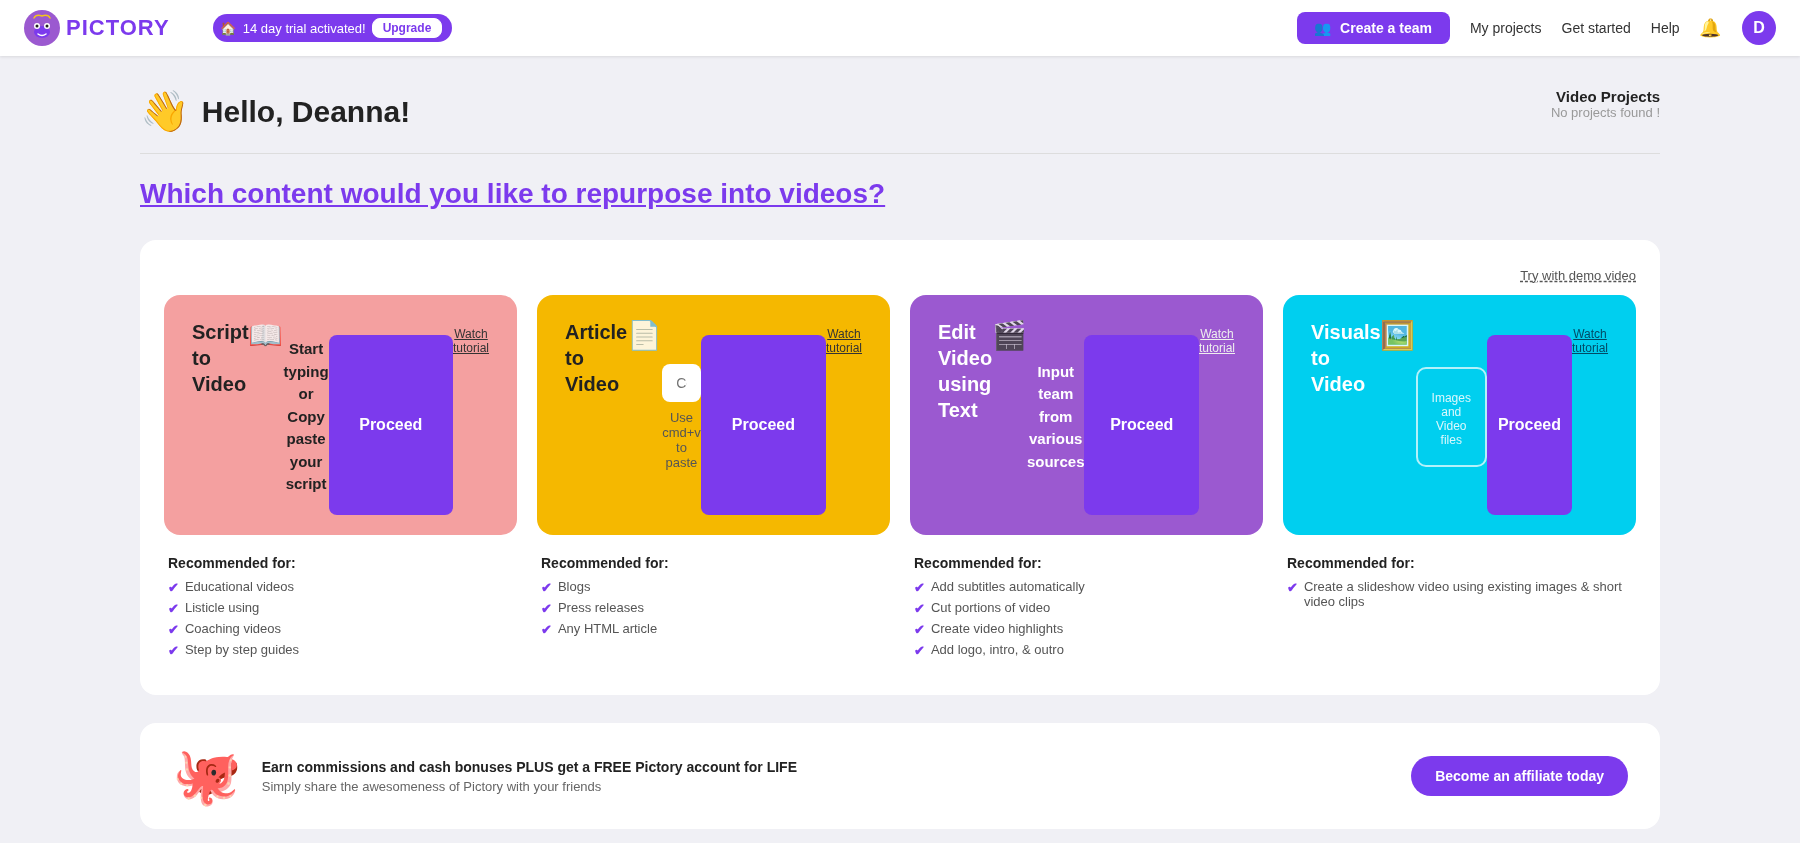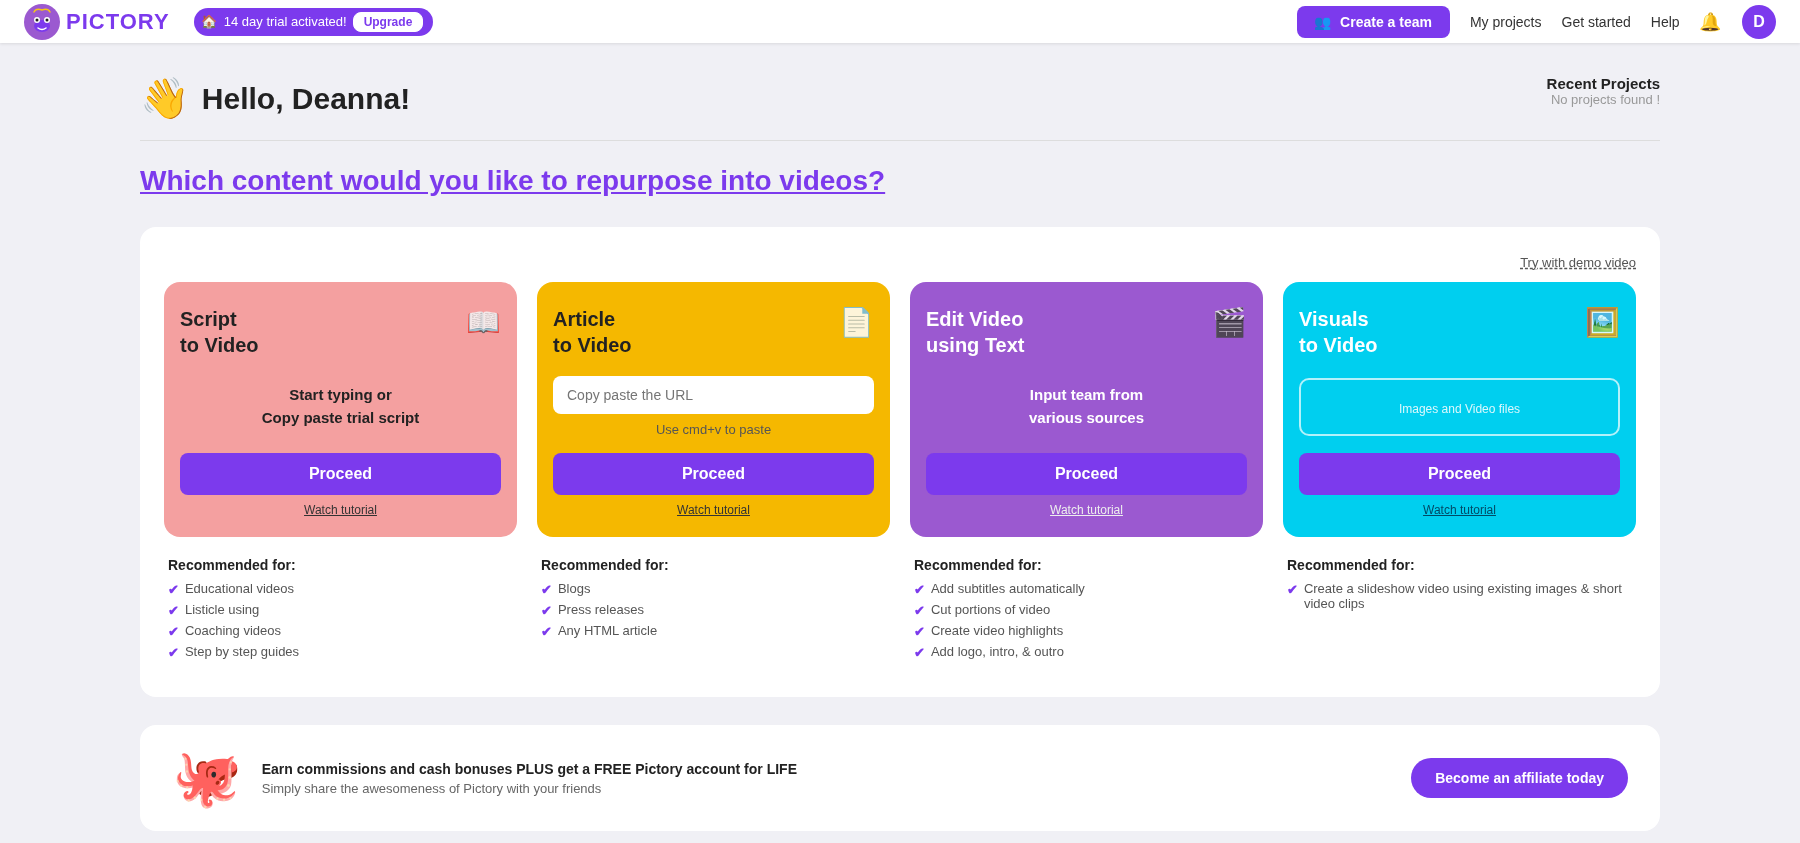--- a/index.html
+++ b/index.html
@@ -4,24 +4,25 @@
   <style>
     * { box-sizing: border-box; margin: 0; padding: 0; }
     body { font-family: -apple-system, BlinkMacSystemFont, 'Segoe UI', sans-serif; background: #f0f0f5; min-height: 843px; }
 
     
     header {
       background: white;
       display: flex;
       align-items: center;
       padding: 0 24px;
-      height: 43px;
+      height: 56px;
       box-shadow: 0 1px 3px rgba(0,0,0,0.1);
       position: relative;
       z-index: 10;
+      gap: 19px;
     }
     .logo-area {
       display: flex;
       align-items: center;
       gap: 6px;
       margin-right: 24px;
     }
     .logo-text {
       font-weight: 800;
       font-size: 22px;
@@ -170,23 +171,22 @@
 
     .cards-grid {
       display: grid;
       grid-template-columns: repeat(4, 1fr);
       gap: 20px;
     }
 
     
     .card {
       border-radius: 16px;
-      padding: 24px 16px 20px;
-      display: flex;
-      flex-direction: column;
+      padding: 24px 28px 20px;
+      display: flex;
       min-height: 240px;
     }
     .card-pink { background: #f4a0a0; }
     .card-yellow { background: #f5b800; }
     .card-purple { background: #9b59d0; }
     .card-cyan { background: #00cfef; }
 
     .card-header {
       display: flex;
       justify-content: space-between;
@@ -379,21 +379,21 @@
   </div>
 </header>
 
 <div class="main">
   <div class="top-row">
     <div class="greeting-area">
       <span class="wave-emoji">👋</span>
       <span class="greeting-text">Hello, Deanna!</span>
     </div>
     <div class="recent-projects">
-      <div class="recent-title">Recent Projects</div>
+      <div class="recent-title">Video Projects</div>
       <div class="no-projects">No projects found !</div>
     </div>
   </div>
 
   <hr class="divider">
 
   <div class="section-title">Which content would you like to repurpose into videos?</div>
 
   <div class="cards-wrapper">
     <div class="demo-link-row">
@@ -406,21 +406,21 @@
         <div class="card-header">
           <div class="card-title">
             <span>Script</span><br>
             <span>to Video</span>
           </div>
           <span class="card-icon">📖</span>
         </div>
         <div class="card-body">
           <div class="script-placeholder-text">
             <span>Start typing or</span><br>
-            <span>Copy paste trial script</span>
+            <span>Copy paste your script</span>
           </div>
         </div>
         <button class="proceed-btn">Proceed</button>
         <a class="watch-link">Watch tutorial</a>
       </div>
 
       <div class="card card-yellow">
         <div class="card-header">
           <div class="card-title">
             <span>Article</span><br>

